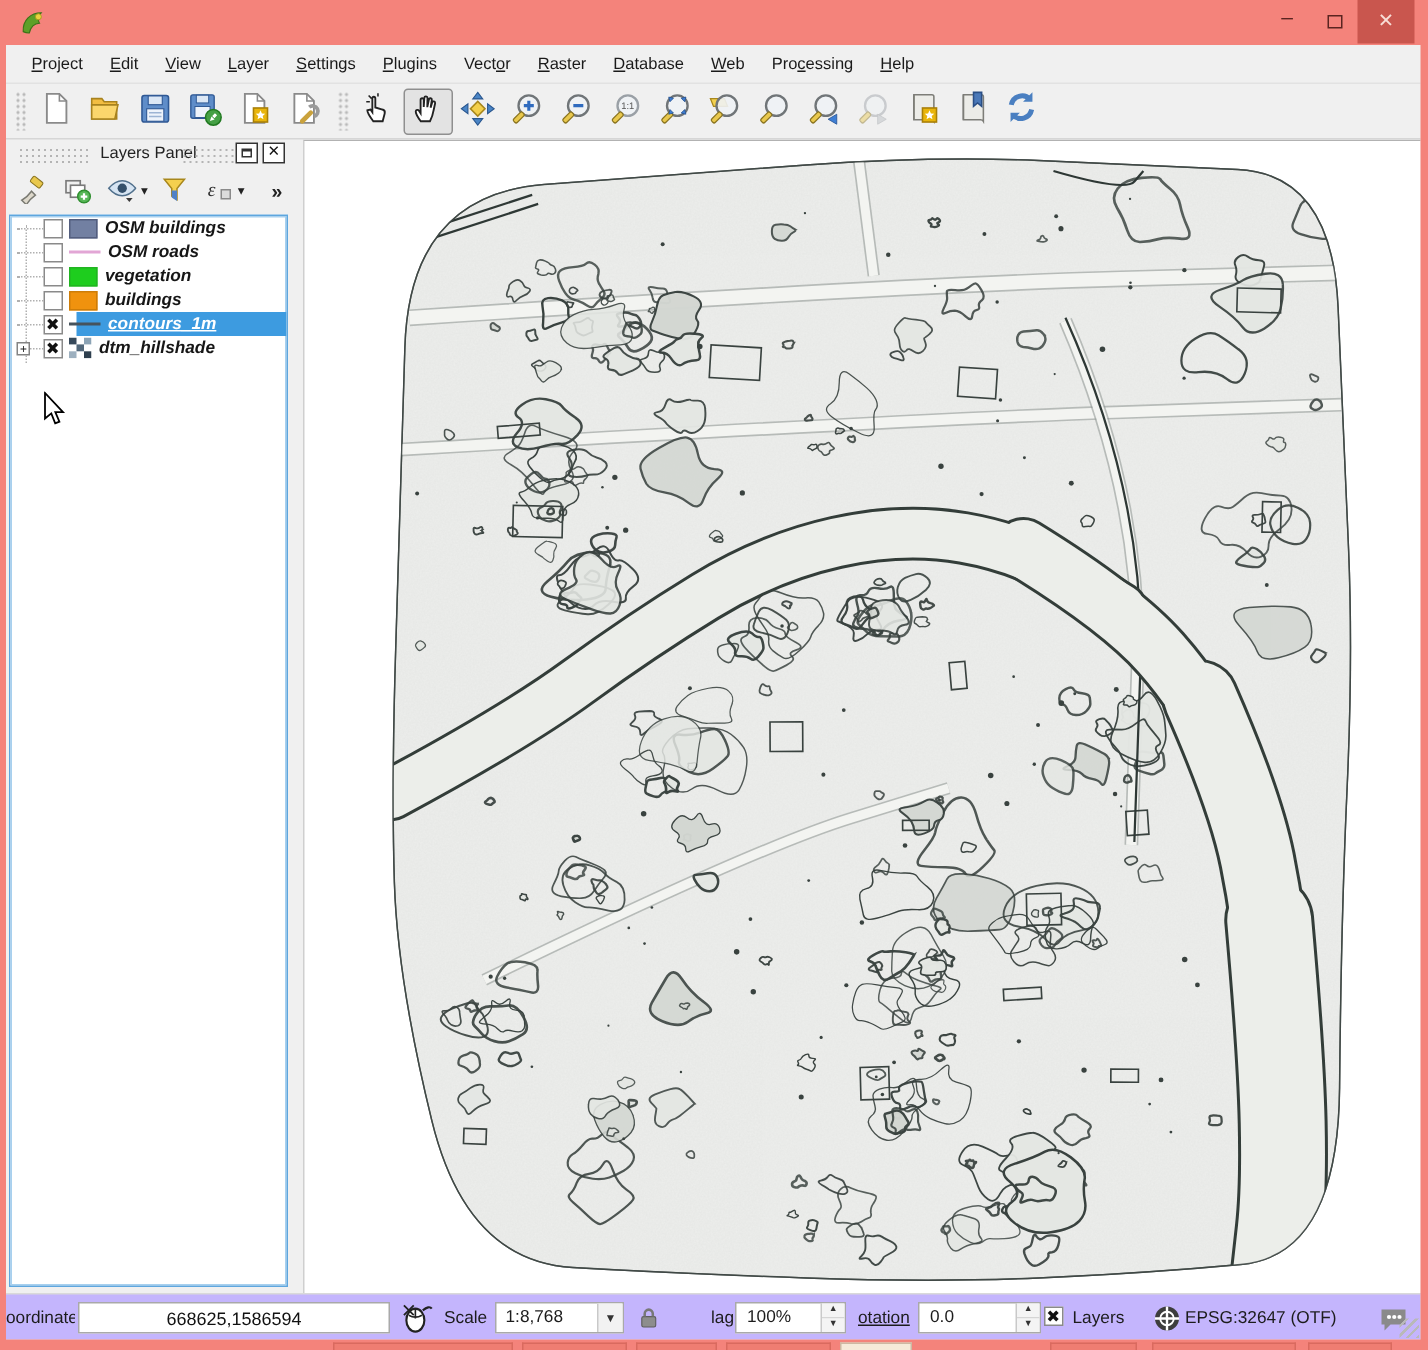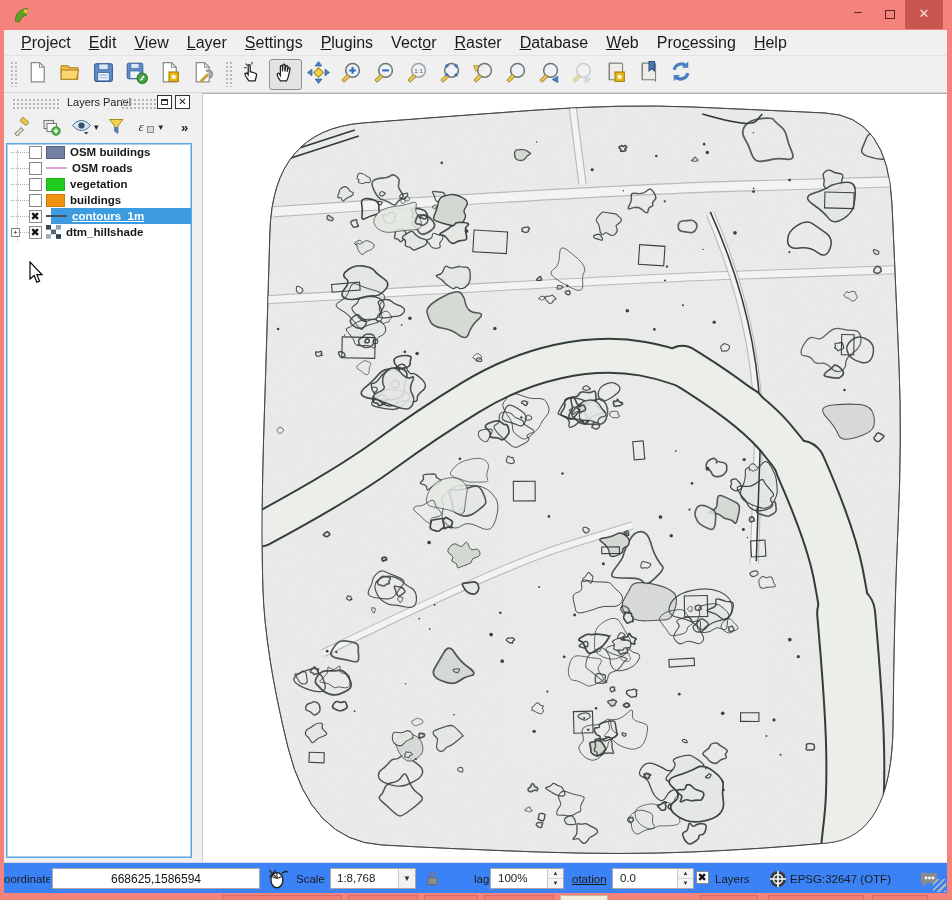--- a/index.html
+++ b/index.html
@@ -19,21 +19,21 @@
   #app-logo { position:absolute; left:12px; top:5px; width:20px; height:20px; }
   #title-text { position:absolute; left:0; right:0; top:6px; text-align:center; color:#2e2e2e; font-size:13px; }
   .win-btn { position:absolute; top:0; height:29px; text-align:center; color:#5a2420; cursor:default; }
   #btn-min { left:843px; width:30px; font-size:14px; line-height:22px; }
   #btn-max { left:875px; width:30px; padding-top:8px; }
   #btn-max .box { display:inline-block; width:10px; height:9px; border:1.5px solid #5a2420; }
   #btn-close { left:905px; width:38px; background:#c9564e; color:#f8ded7; font-size:13px; line-height:28px; }
 
   
   #menubar { position:absolute; left:4px; top:30px; width:943px; height:26px; background:#f0f0f0; border-bottom:1px solid #e2e2e2; display:flex; align-items:center; padding-left:8px; z-index:40;}
-  .menu-item { padding:4px 9px; color:#1a1a1a; font-size:16px; }
+  .menu-item { padding:4px 9px; color:#1a1a1a; font-size:11px; }
   .menu-item u { text-decoration:underline; }
 
   
   #toolbar { position:absolute; left:4px; top:56px; width:943px; height:37px; background:#f0f0f0; border-bottom:1px solid #d6d6d6; display:flex; align-items:center; z-index:40; }
   .tb-handle { width:8px; height:26px; margin:0 3px 0 6px;
      background:radial-gradient(#b9b9b9 1px, transparent 1.1px); background-size:4px 4px; }
   .tbtn { width:33px; height:31px; display:flex; align-items:center; justify-content:center; border:1px solid transparent; border-radius:3px; }
   .tbtn svg { width:25px; height:25px; }
   .tbtn.active { background:#e3e3e3; border-color:#8f8f8f; }
   .tbtn.disabled { opacity:.45; }
@@ -47,41 +47,41 @@
   #panel-float-btn i { position:absolute; left:3px; top:3px; width:7px; height:6px; border:1px solid #333; border-top-width:2px; display:block;}
   #panel-close-btn { position:absolute; right:4px; top:2px; width:15px; height:14px; border:1px solid #333; background:#fff; text-align:center; line-height:12px; font-size:10px; color:#111; }
   #panel-toolbar { position:relative; height:28px; display:flex; align-items:center; padding-left:4px; gap:4px; }
   .ptbtn { width:26px; height:24px; display:flex; align-items:center; justify-content:center; }
   .ptbtn svg { width:20px; height:20px; }
   .pt-caret { font-size:9px; color:#222; margin-left:-4px; }
   .pt-overflow { margin-left:14px; font-size:13px; color:#222; font-weight:bold; }
 
   #layer-tree { position:absolute; left:2px; top:50px; width:186px; height:715px; background:#fff; border:1px solid #5ea6de; box-shadow:0 0 0 1px #a8d0ee inset; overflow:hidden; }
   .tree-vline { position:absolute; left:10px; top:6px; width:1px; height:92px; border-left:1px dotted #b0b0b0; }
-  .layer-row { position:relative; height:16px; display:flex; align-items:center; }
+  .layer-row { position:relative; height:16px; display:flex; align-items:center;font-style:italic; }
   .row-stub { width:18px; height:1px; border-top:1px dotted #b0b0b0; margin-left:4px; }
   .expander { position:absolute; left:4px; top:3.5px; width:9px; height:9px; border:1px solid #848484; background:#fff; font-size:8px; line-height:7px; text-align:center; color:#222; }
   .lcheck { width:13px; height:13px; border:1px solid #8a8a8a; background:#fff; margin-right:4px; position:relative; flex:0 0 auto; }
   .lcheck.checked::after { content:"✖"; position:absolute; left:0.5px; top:-1px; font-size:11px; font-weight:bold; color:#111; }
   .swatch-fill { width:19px; height:13px; margin-right:5px; flex:0 0 auto; }
   .swatch-line { width:21px; height:0; border-top:2px solid #46535c; margin-right:5px; flex:0 0 auto; }
   .swatch-raster { width:15px; height:14px; margin-right:5px; flex:0 0 auto; }
   .layer-label { font-size:11.5px; font-weight:bold; color:#161616; white-space:nowrap; }
   .layer-row.selected .sel-band { position:absolute; left:44px; right:0; top:0; bottom:0; background:#3d9be0; }
   .layer-row.selected .layer-label { color:#fff; text-decoration:underline; position:relative; }
   .layer-row.selected .swatch-line, .layer-row.selected .swatch-fill, .layer-row.selected .swatch-raster { position:relative; }
 
   #cursor { position:absolute; left:29px; top:261px; width:17px; height:25px; z-index:70; }
 
   
   #map-canvas { position:absolute; left:202px; top:93px; width:745px; height:769px; background:#ffffff; border-top:1px solid #b2b2b2; border-left:1px solid #cfcfcf; z-index:20; }
   #map-svg { position:absolute; inset:0; }
 
   
-  #statusbar { position:absolute; left:4px; top:862px; width:943px; height:31px; background:#3b82f6; border-top:1px solid #d9d9d9; z-index:45; font-size:11.5px; color:#1c1c1c; }
+  #statusbar { position:absolute; left:4px; top:862px; width:943px; height:31px; background:#c4b5fd; border-top:1px solid #d9d9d9; z-index:45; font-size:11.5px; color:#1c1c1c; }
   .sb { position:absolute; top:0; height:31px; display:flex; align-items:center; }
   .sb-label { overflow:hidden; white-space:nowrap; }
   #coord-label { left:0px; width:46px; }
   #coord-input { position:absolute; left:48px; top:5px; width:208px; height:21px; border:1px solid #a9a9a9; background:#fff; text-align:center; font-size:12px; font-family:"Liberation Sans",sans-serif; color:#111; }
   #mouse-icon { left:262px; width:24px; }
   #scale-label { left:292px; }
   #scale-combo { position:absolute; left:326px; top:5px; width:86px; height:21px; border:1px solid #a9a9a9; background:#fff; display:flex; }
   #scale-value { flex:1; padding:3px 0 0 6px; font-size:11.5px; }
   #scale-arrow { width:17px; border-left:1px solid #c9c9c9; background:#f2f2f2; text-align:center; font-size:8px; line-height:19px; color:#333; }
   #lock-icon { left:420px; width:17px; }

